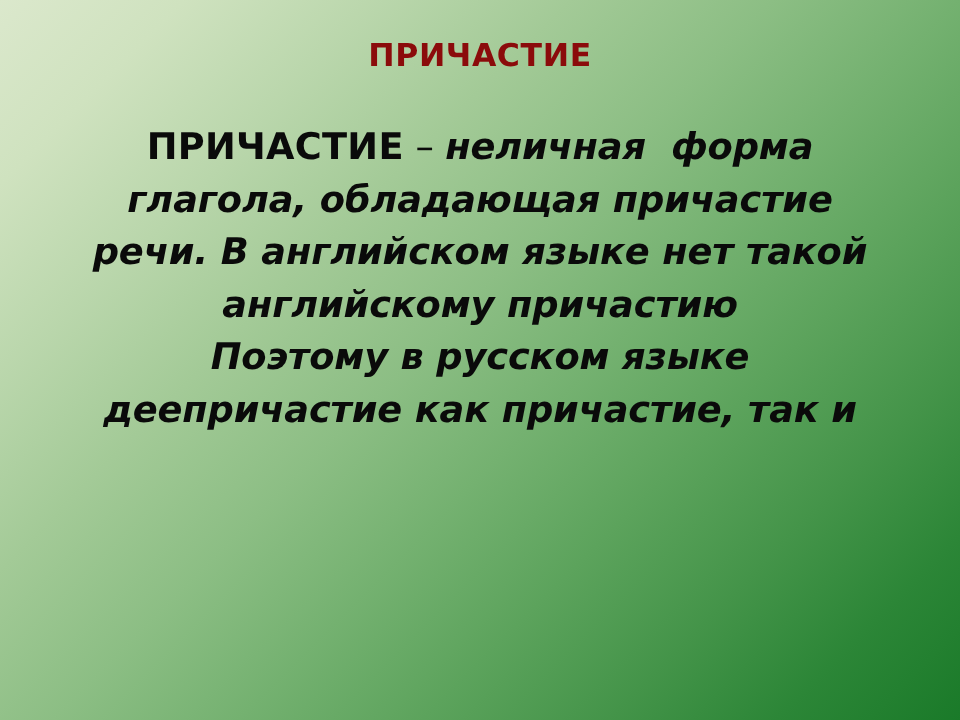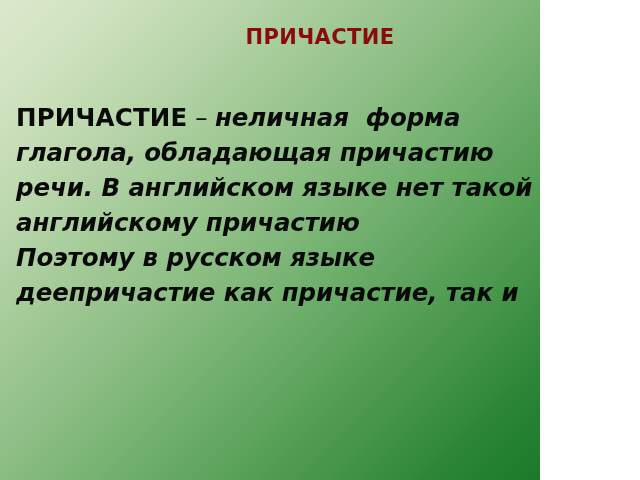--- a/index.html
+++ b/index.html
@@ -10,21 +10,21 @@
   body {
     width: 640px;
     height: 480px;
     overflow: hidden;
     font-family: "DejaVu Sans", "Liberation Sans", sans-serif;
   }
 
   
   .slide {
     position: relative;
-    width: 540px;
+    width: 640px;
     height: 480px;
     box-sizing: border-box;
     overflow: hidden;
     
     background-color: #7fb772;
     background-image:
       linear-gradient(135deg,
         #dbe8cc 0%,
         #cfe2bf 11%,
         #b9d6ab 23%,
@@ -50,22 +50,23 @@
     letter-spacing: 0.4px;
     color: #8B0B0B;
     line-height: 1.1;
     white-space: nowrap;
   }
 
   
   .body-block {
     position: absolute;
     left: 16px;
-    top: 100px;
+    top: 80px;
     width: 608px;
+    text-align: center;
     color: #0a0a0a;
     font-size: 24.5px;
     font-style: italic;
     font-weight: bold;
     line-height: 35px;
     letter-spacing: -0.1px;
   }
   .body-line {
     display: block;
     white-space: pre;
@@ -85,21 +86,21 @@
 <body>
 
 <div class="slide">
 
   <div class="slide-title">ПРИЧАСТИЕ</div>
 
   <div class="body-block">
 
     <span class="body-line"><span class="term">ПРИЧАСТИЕ</span><span class="dash"> – </span><span>неличная  форма</span></span>
 
-    <span class="body-line">глагола, обладающая причастию</span>
+    <span class="body-line">глагола, обладающая причастие</span>
     <span class="body-line">речи. В английском языке нет такой</span>
     <span class="body-line">английскому причастию</span>
     <span class="body-line">Поэтому в русском языке</span>
     <span class="body-line">деепричастие как причастие, так и</span>
 
   </div>
 
 </div>
 
 </body></html>

